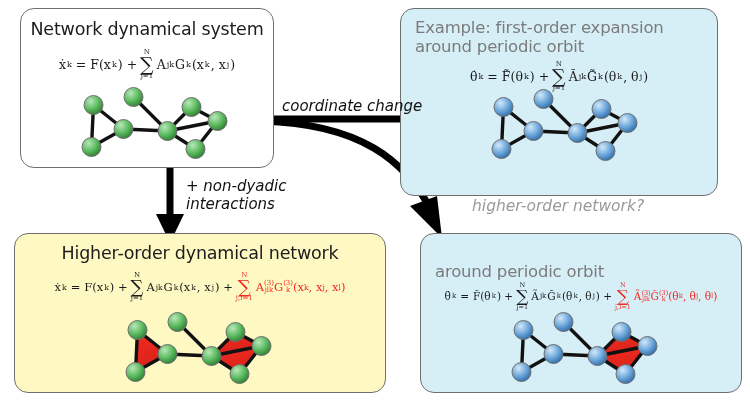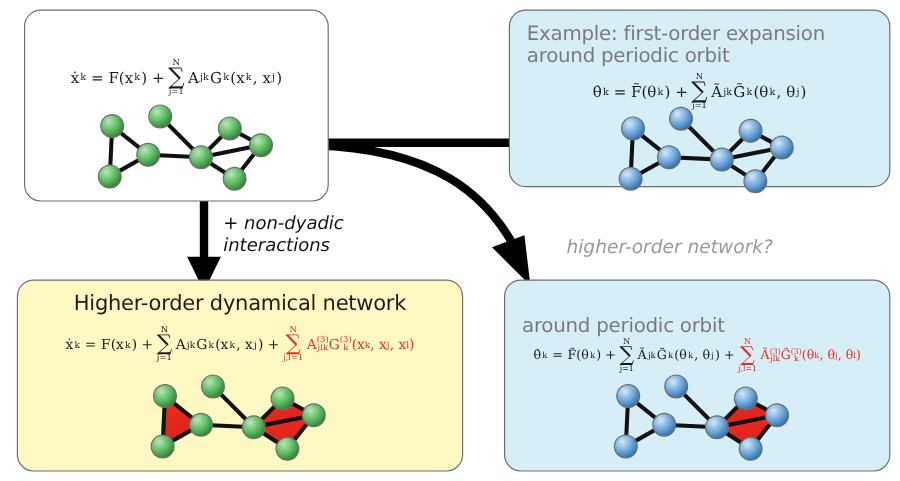--- a/index.html
+++ b/index.html
@@ -48,20 +48,21 @@
       <polygon points="156,214 184,214 170,243" fill="#000"></polygon>
     </g>
 
     <g>
       <path d="M 262,121 C 360,124 406,160 432,212" stroke="#000" stroke-width="7" fill="none"></path>
       <polygon points="410,206 442,238 437,196" fill="#000"></polygon>
     </g>
   </svg>
 
   <div class="panel white" style="left:20px;top:8px;width:254px;height:160px;">
+    <div class="ptitle" style="top:10px;">Network dynamical system</div>
 
     <div class="eq" style="top:40px;font-size:12.5px;">
       <span style="display:inline-flex;align-items:center;justify-content:center;gap:1px;">
         <span>ẋ</span>
           <sub style="font-size:8px;">k</sub>
         <span style="margin:0 3px;">=</span>
         <span>F(x</span>
           <sub style="font-size:8px;">k</sub>
           <span>) +</span>
         <span style="display:inline-flex;flex-direction:column;align-items:center;line-height:1;margin:0 2px;">
@@ -107,21 +108,21 @@
         <circle cx="52" cy="42" r="9.5"></circle>
           <circle cx="62" cy="10" r="9.5"></circle>
         <circle cx="96" cy="44" r="9.5"></circle>
           <circle cx="120" cy="20" r="9.5"></circle>
         <circle cx="124" cy="62" r="9.5"></circle>
           <circle cx="146" cy="34" r="9.5"></circle>
       </g>
     </svg>
   </div>
 
-  <div class="panel blue" style="left:424px;top:8px;width:318px;height:148px;">
+  <div class="panel blue" style="left:400px;top:8px;width:318px;height:188px;">
     <div class="ptitle gray" style="top:9px;left:14px;right:10px;">Example: first-order expansion</div>
     <div class="ptitle gray" style="top:28px;left:14px;right:10px;">around periodic orbit</div>
 
     <div class="eq" style="top:52px;font-size:12.5px;">
       <span style="display:inline-flex;align-items:center;justify-content:center;gap:1px;">
         <span>θ̇</span>
           <sub style="font-size:8px;">k</sub>
         <span style="margin:0 3px;">=</span>
         <span>F̃(θ</span>
           <sub style="font-size:8px;">k</sub>
@@ -358,19 +359,20 @@
         <circle cx="52" cy="42" r="9.5"></circle>
           <circle cx="62" cy="10" r="9.5"></circle>
         <circle cx="96" cy="44" r="9.5"></circle>
           <circle cx="120" cy="20" r="9.5"></circle>
         <circle cx="124" cy="62" r="9.5"></circle>
           <circle cx="146" cy="34" r="9.5"></circle>
       </g>
     </svg>
   </div>
 
+  <div class="lbl" style="left:282px;top:98px;">coordinate change</div>
 
   <div class="lbl" style="left:186px;top:196px;">interactions</div>
   <div class="lbl" style="left:186px;top:178px;">+ non-dyadic</div>
 
   <div class="lbl gray" style="left:472px;top:198px;">higher-order network?</div>
 
 </div>
 
 </body></html>

